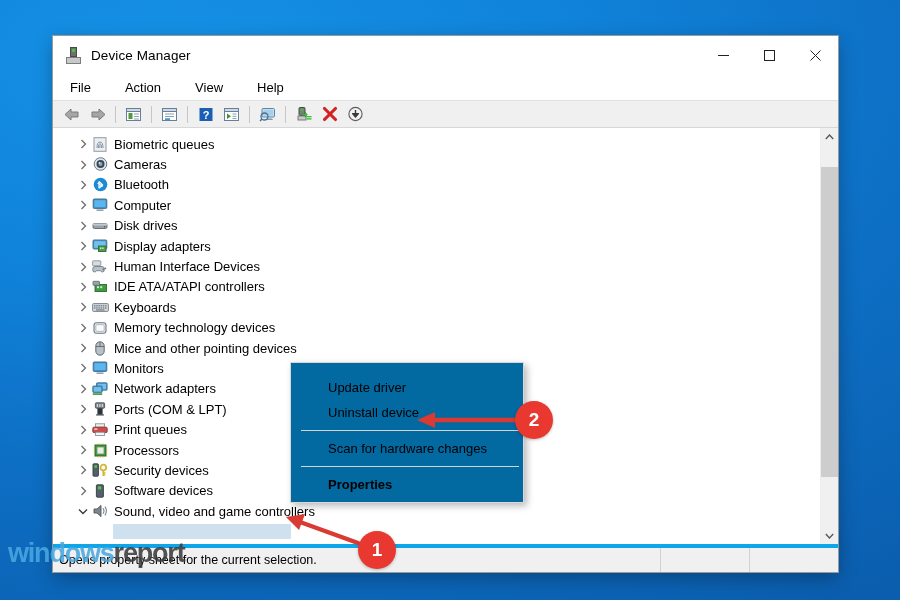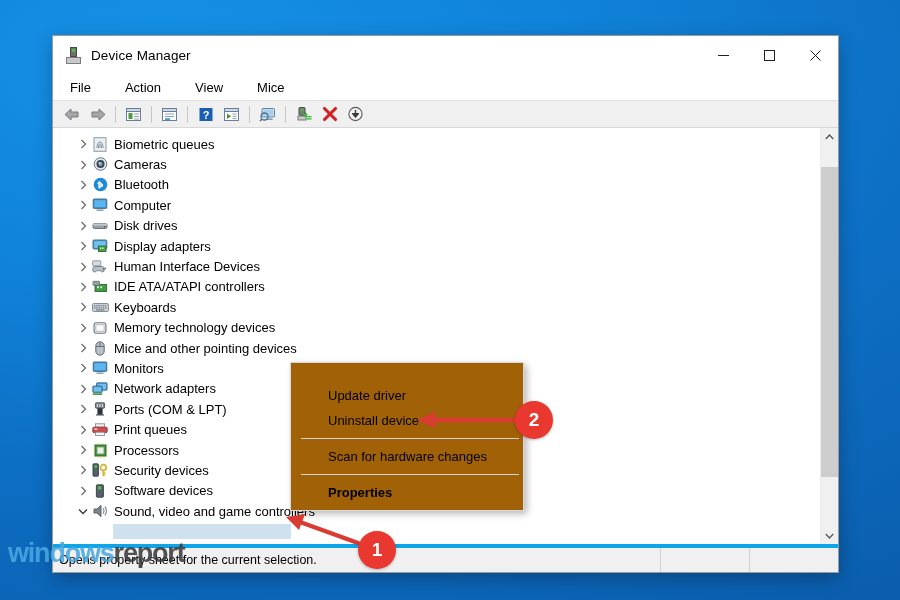--- a/index.html
+++ b/index.html
@@ -67,23 +67,23 @@
   #statusbar{
     height:24px;flex:0 0 24px;background:#f0f0f0;border-top:4px solid #0ea5e9;
     display:flex;align-items:center;
   }
   #status-main{flex:1 1 auto;font-size:12.5px;color:#000;padding-left:6px;white-space:nowrap;}
   .status-pane{width:88px;height:24px;border-left:1px solid #d2d2d2;}
 
   
   #ctxmenu{
     position:absolute;left:290px;top:362px;width:232px;
-    background:#a16207;border:1px solid #d8d8d8;
+    background:#0369a1;border:1px solid #d8d8d8;
     box-shadow:3px 3px 7px rgba(0,0,0,.28);
-    padding:20px 0 5px 0;z-index:40;
+    padding:12px 0 5px 0;z-index:40;
   }
   .ctx-item{height:25px;display:flex;align-items:center;padding-left:37px;font-size:13px;color:#000;cursor:default;}
   .ctx-item.bold{font-weight:bold;}
   .ctx-sep{height:1px;background:#d3d3d3;margin:5px 4px 5px 10px;}
 
   
   #annot{position:absolute;left:0;top:0;width:900px;height:600px;pointer-events:none;z-index:60;}
   .badge{
     position:absolute;width:38px;height:38px;border-radius:50%;
     background:#e8382f;color:#fff;display:flex;align-items:center;justify-content:center;
@@ -134,21 +134,21 @@
             <line x1="10.5" y1="0.5" x2="0.5" y2="10.5" stroke="#222" stroke-width="1"></line>
           </svg>
       </div>
     </div>
   </div>
 
   <div id="menubar">
     <div class="menu-item">File</div>
     <div class="menu-item">Action</div>
     <div class="menu-item">View</div>
-    <div class="menu-item">Mice</div>
+    <div class="menu-item">Help</div>
   </div>
 
   <div id="toolbar">
     <div class="tb">
       <svg width="18" height="15" viewBox="0 0 18 15">
         <path d="M8 2 L2 7.5 L8 13 L8 10 L15 10 L15 5 L8 5 Z" fill="#a6a6a6" stroke="#7a7a7a" stroke-width="1" stroke-linejoin="round"></path>
       </svg>
     </div>
     <div class="tb">
       <svg width="18" height="15" viewBox="0 0 18 15">

